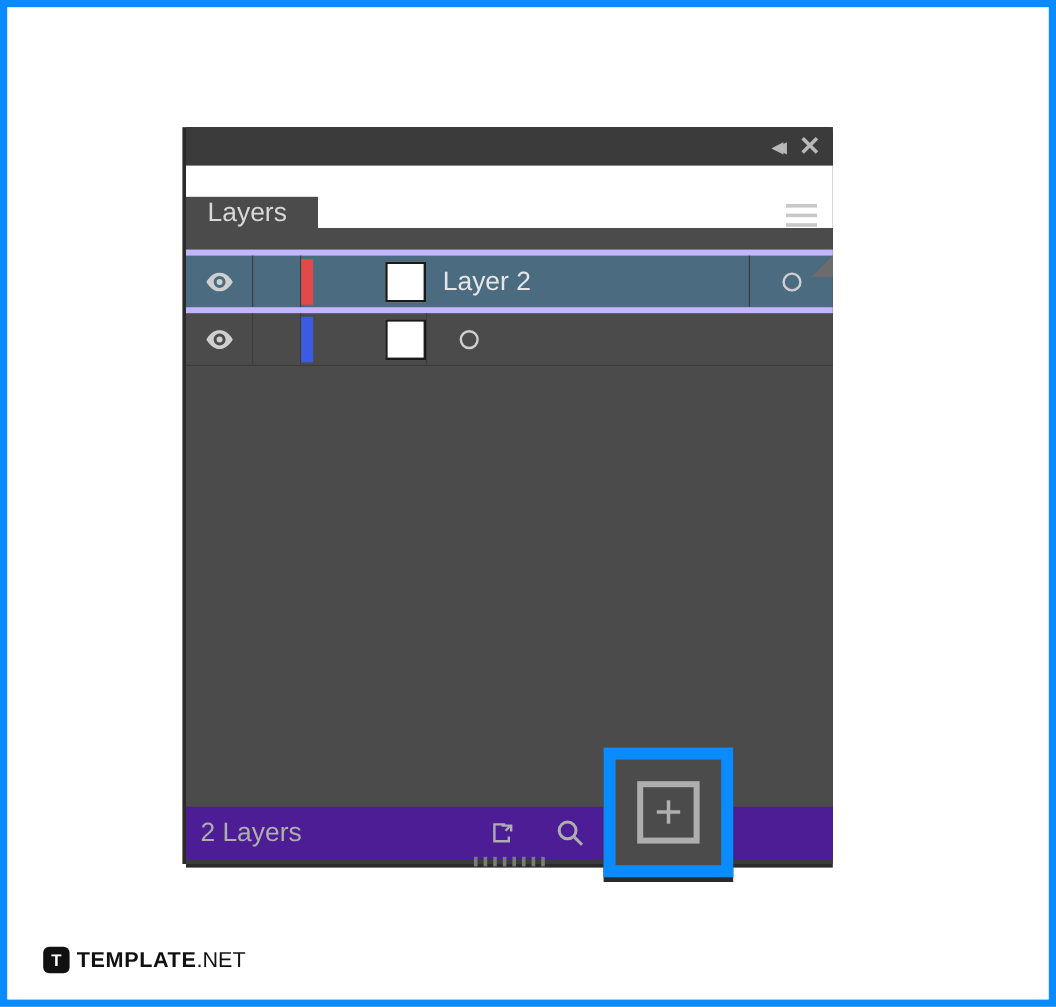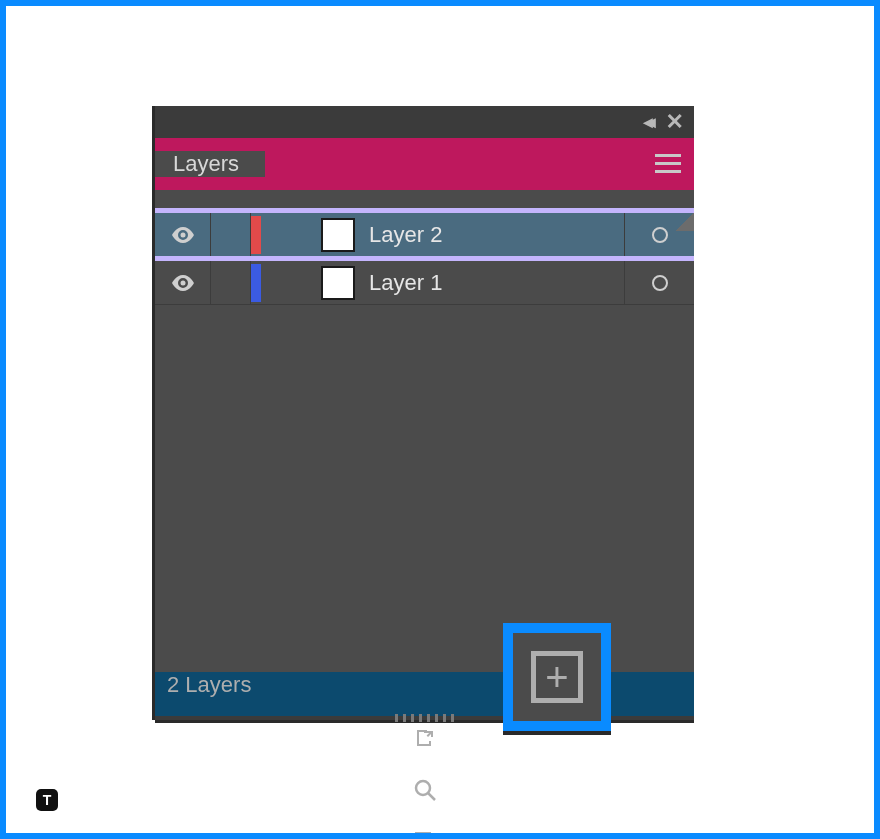--- a/index.html
+++ b/index.html
@@ -34,23 +34,23 @@
     color: #b8b8b8;
     cursor: pointer;
     font-size: 18px;
     line-height: 1;
   }
   .panel-topstrip .collapse-icon { letter-spacing: -6px; font-weight: bold; }
   .panel-topstrip .close-icon { font-size: 22px; font-weight: bold; }
 
   .tabbar {
     height: 52px;
-    background: #be185d;
-    display: flex;
-    align-items: center;
+    background: #ffffff;
+    display: flex;
+    align-items: flex-end;
     gap: 22px;
   }
   .tab {
     background: #4b4b4b;
     color: #d8d8d8;
     font-size: 22px;
     display: flex;
     align-items: center;
     padding: 0 20px 0 18px;
     min-width: 110px;
@@ -131,27 +131,26 @@
     border-radius: 50%;
   }
   .list-filler {
     background: #4b4b4b;
     height: 368px;
     border-top: 1px solid #3c3c3c;
   }
 
   .footer {
     height: 44px;
-    background: #0c4a6e;
+    background: #4c1d95;
     display: flex;
     align-items: center;
     padding: 0 12px;
     gap: 28px;
     color: #aeaeae;
-    flex-direction: column;
   }
   .footer-count { font-size: 22px; margin-right: auto; }
   .footer-icon {
     width: 28px; height: 28px;
     display: flex;
     align-items: center;
     justify-content: center;
     color: #aeaeae;
     cursor: pointer;
   }
@@ -268,21 +267,20 @@
       <div class="vis-cell">
         <svg viewBox="0 0 24 16">
           <path d="M12 0C5 0 1 8 1 8s4 8 11 8 11-8 11-8-4-8-11-8zm0 13a5 5 0 110-10 5 5 0 010 10z" fill="currentColor"></path>
           <circle cx="12" cy="8" r="2.5" fill="currentColor"></circle>
         </svg>
       </div>
       <div class="lock-cell"></div>
       <div class="color-strip" style="background:#3b5be2"></div>
       <div class="thumb-gap"></div>
       <div class="thumb"></div>
-      <div class="layer-name">Layer 1</div>
       <div class="target-cell">
         <div class="ring"></div>
       </div>
     </div>
 
     <div class="list-filler"></div>
   </div>
 
   <div class="footer">
     <span class="footer-count">2 Layers</span>
@@ -323,13 +321,16 @@
 <div class="highlight-box">
   <div class="new-layer-icon" title="Create New Layer">
     <span class="plus">+</span>
   </div>
 </div>
 
 <div class="watermark">
   <div class="logo">
     <span>T</span>
   </div>
+  <span>
+    <span class="brand-bold">TEMPLATE</span><span class="brand-light">.NET</span>
+  </span>
 </div>
 
 </body></html>

